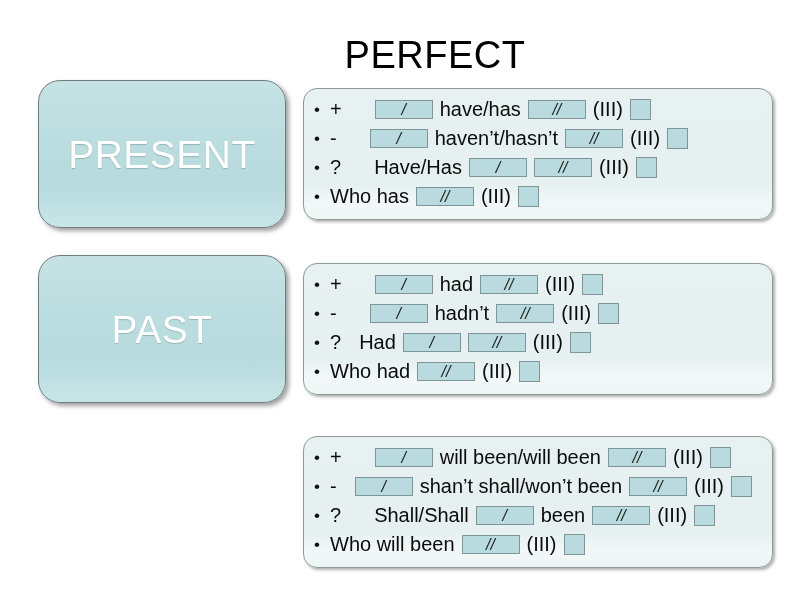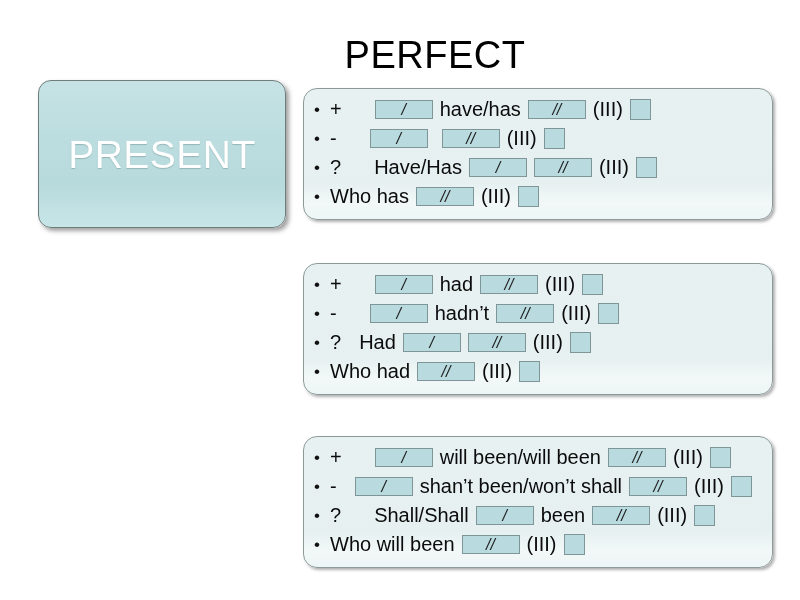--- a/index.html
+++ b/index.html
@@ -56,21 +56,21 @@
     box-shadow: 2px 2px 3px rgba(80, 80, 80, 0.45);
   }
 
   
   .label-box {
     position: absolute;
     left: 38px;
     top: 0px;
     width: 248px;
     height: 148px;
-    border-radius: 13px;
+    border-radius: 22px;
     background: linear-gradient(to bottom, #c6e2e4 0%, #bddee0 35%, #b7dadd 70%, #c8e6e8 100%);
     border: 1px solid #6f7d7d;
     box-sizing: border-box;
     box-shadow: 3px 3px 4px rgba(70, 70, 70, 0.5);
     display: flex;
     align-items: center;
     justify-content: center;
     z-index: 3;
   }
   .label-box-text {
@@ -153,20 +153,21 @@
           <span class="sp4"></span>
           <span class="blank w-sq"></span>
         </div>
         <div class="bline">
           <span class="bullet">•</span>
           <span class="txt">-</span>
           <span class="sp14"></span>
           <span class="sp4"></span>
           <span class="blank w-long">/</span>
           <span class="sp4"></span>
+          <span class="txt">haven’t/hasn’t</span>
           <span class="sp4"></span>
           <span class="blank w-long">//</span>
           <span class="sp4"></span>
           <span class="txt">(III)</span>
           <span class="sp4"></span>
           <span class="blank w-sq"></span>
         </div>
         <div class="bline">
           <span class="bullet">•</span>
           <span class="txt">?</span>
@@ -252,20 +253,23 @@
           <span class="txt">Who had</span>
           <span class="sp4"></span>
           <span class="blank w-long">//</span>
           <span class="sp4"></span>
           <span class="txt">(III)</span>
           <span class="sp4"></span>
           <span class="blank w-sq"></span>
         </div>
       </div>
   </div>
+  <div class="label-box">
+    <span class="label-box-text">PAST</span>
+  </div>
 </div>
 
 <div class="row" id="row-future">
   <div class="panel">
     <div class="lines">
         <div class="bline">
           <span class="bullet">•</span>
           <span class="txt">+</span>
           <span class="sp14"></span>
           <span class="sp4"></span>
@@ -279,21 +283,21 @@
           <span class="sp4"></span>
           <span class="blank w-sq"></span>
         </div>
         <div class="bline">
           <span class="bullet">•</span>
           <span class="txt">-</span>
           <span class="sp6"></span>
           <span class="sp4"></span>
           <span class="blank w-long">/</span>
           <span class="sp4"></span>
-          <span class="txt">shan’t been/won’t shall</span>
+          <span class="txt">shan’t shall/won’t been</span>
           <span class="sp4"></span>
           <span class="blank w-long">//</span>
           <span class="sp4"></span>
           <span class="txt">(III)</span>
           <span class="sp4"></span>
           <span class="blank w-sq"></span>
         </div>
         <div class="bline">
           <span class="bullet">•</span>
           <span class="txt">?</span>

